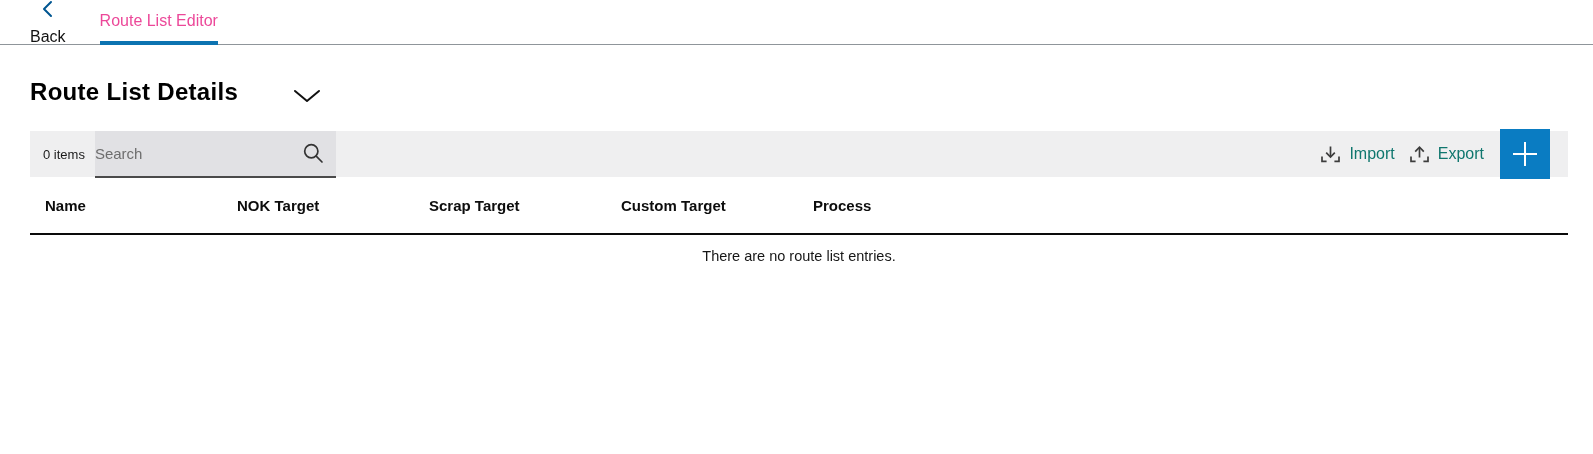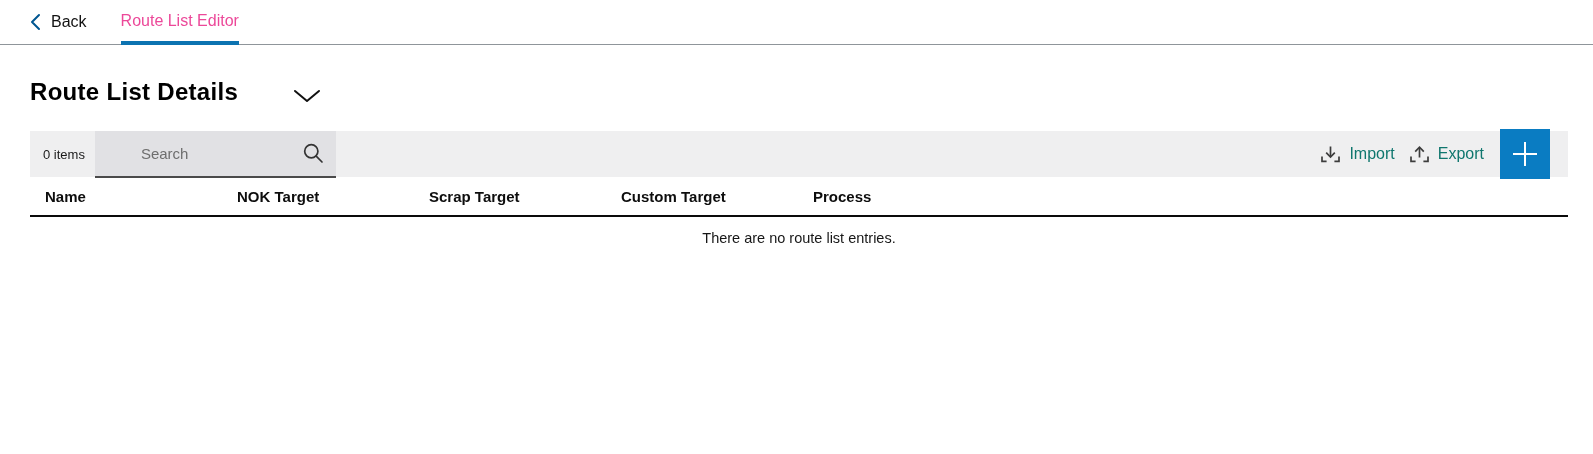--- a/index.html
+++ b/index.html
@@ -3,50 +3,50 @@
 <meta charset="utf-8">
 <style>
   * { margin:0; padding:0; box-sizing:border-box; }
   html,body { width:1593px; height:454px; background:#ffffff; overflow:hidden;
     font-family:"Liberation Sans", sans-serif; color:#1a1a1a; }
 
   
   .topnav { height:45px; display:flex; align-items:stretch;
     border-bottom:1px solid #8f959a; background:#fff; }
   .back-btn { margin-left:30px; display:flex; align-items:center; gap:10px;
-    font-size:16px; color:#121212; cursor:pointer; }
+    font-size:16px; color:#121212; cursor:pointer;flex-direction:column; }
   .nav-tab { margin-left:34px; margin-bottom:-1px; display:flex; align-items:center;
     font-size:16px; color:#ec4899; border-bottom:4px solid #0c73b1; cursor:pointer; }
 
   
   .title-row { margin:32px 30px 25px 30px; display:flex; align-items:center; height:29px; }
   .page-title { font-size:24px; font-weight:bold; color:#000; letter-spacing:0.3px; }
   .title-chevron { margin-left:55px; margin-top:8px; cursor:pointer; }
 
   
   .toolbar { margin:0 25px 0 30px; height:46px; background:#efeff0;
     display:flex; align-items:center; padding:0 18px 0 13px; }
   .items-count { font-size:13px; color:#1a1a1a; white-space:nowrap; }
   .search-box { margin-left:10px; width:241px; height:47px; background:#e1e1e4;
     border-bottom:2px solid #4a4a4a; display:flex; align-items:center; }
   .search-input { flex:1; min-width:0; background:transparent; border:none; outline:none;
-    font-size:15px; padding-left:32px; color:#4c1d95;
-    font-family:"Liberation Sans", sans-serif;margin-left:14px; }
+    font-size:15px; padding-left:0; color:#4c1d95;
+    font-family:"Liberation Sans", sans-serif; }
   .search-input::placeholder { color:#6e6e6e; }
   .search-icon { margin:0 12px 0 4px; display:flex; cursor:pointer; }
   .toolbar-spacer { flex:1; }
   .tool-btn { display:flex; align-items:center; gap:8px; font-size:16px; color:#0f766e;
     cursor:pointer; white-space:nowrap; }
   .tool-btn + .tool-btn { margin-left:14px;text-align:center; }
   .add-btn { width:50px; height:50px; margin-left:16px; background:#0a7cc2; border:none;
     display:flex; align-items:center; justify-content:center; cursor:pointer; flex:0 0 auto; }
 
   
   .table-area { margin:0 25px 0 30px; }
-  .header-row { display:flex; align-items:center; height:40px;
+  .header-row { display:flex; align-items:center; height:58px;
     border-bottom:2px solid #0a0a0a; }
   .header-cell { width:192px; padding-left:15px; font-size:15px; font-weight:bold;
     color:#0d0d0d; flex:0 0 auto; }
   .header-cell:last-child { flex:1 1 auto; }
   .empty-row { text-align:center; padding:13px 0 12px 0; font-size:14.5px; color:#161616; }
 
   svg { display:block; }
 </style>
 </head>
 <body>

